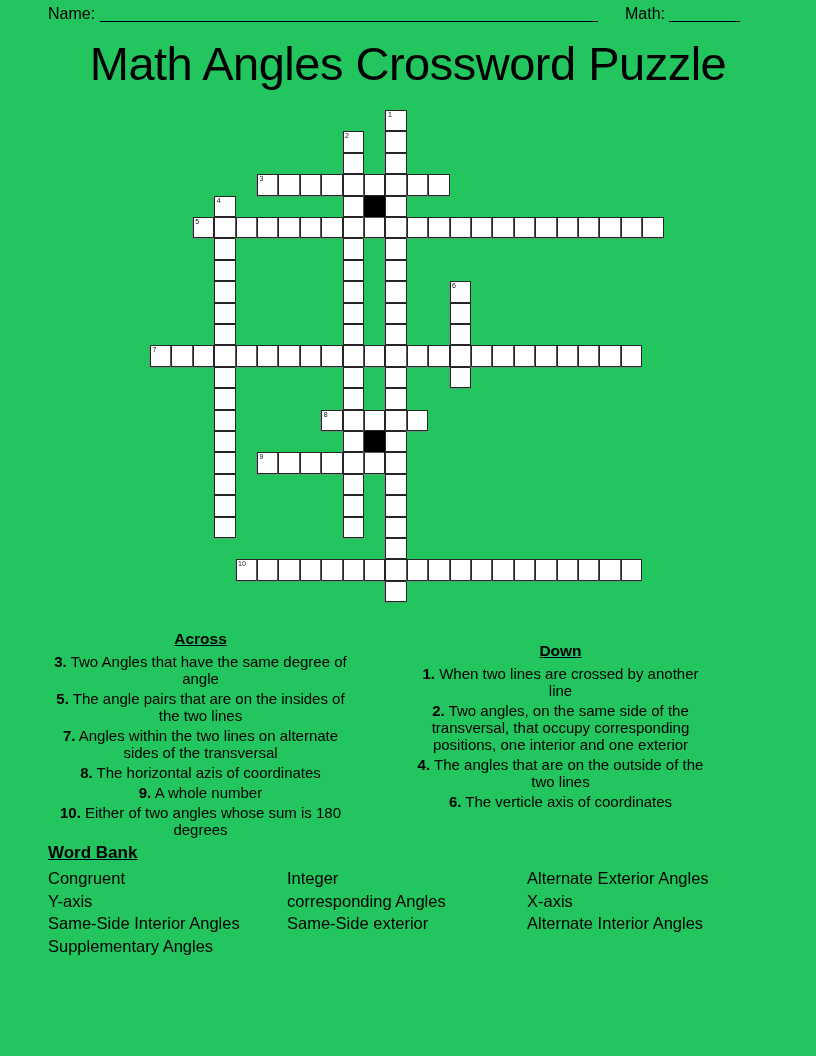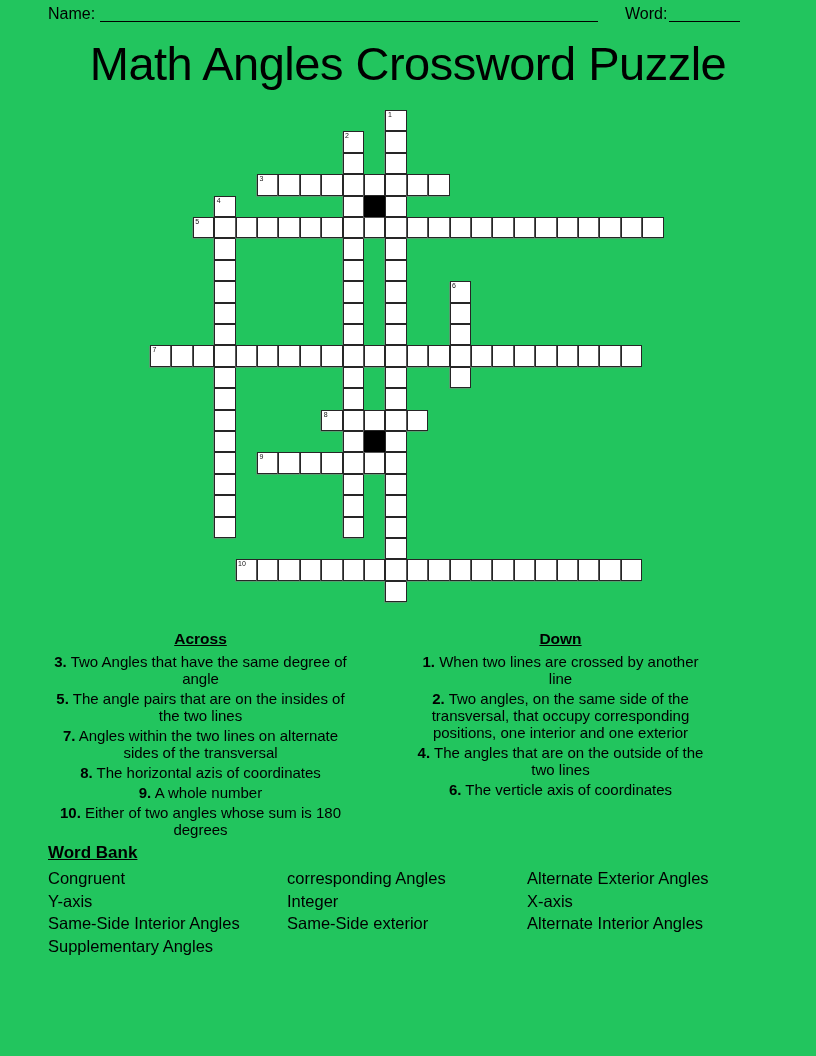--- a/index.html
+++ b/index.html
@@ -18,42 +18,42 @@
   .grid-layer{position:absolute;left:0;top:0;width:816px;height:1056px;pointer-events:none;}
   .cell{position:absolute;width:21.4px;height:21.4px;box-sizing:border-box;background:#fff;
         border:1px solid #262626;box-shadow:-1px 1px 0 rgba(125,125,125,0.55);}
   .cell.black{background:#000;border-color:#000;}
   .cellnum{position:absolute;top:0;left:1.5px;font-size:7px;line-height:8px;color:#111;
            font-family:"Liberation Sans",sans-serif;}
 
   
   .clues-col{position:absolute;top:630px;text-align:center;}
   .clues-col.across{left:48px;width:305px;}
-  .clues-col.down{left:413px;width:295px;}
+  .clues-col.down{left:413px;width:295px;margin-top:12px;}
   .clue-head{margin:0 0 6px 0;font-size:15.5px;font-weight:bold;text-decoration:underline;line-height:17px;}
   .clue{margin:3px 0 0 0;font-size:15px;line-height:17px;}
   .clue b{font-weight:bold;}
 
   
   .wordbank{position:absolute;left:48px;top:843px;width:740px;height:120px;}
   .wb-head{margin:0;font-size:17px;font-weight:bold;text-decoration:underline;line-height:19px;}
   .wb-col{position:absolute;top:24px;width:232px;}
   .wb-col.c0{left:0;}
   .wb-col.c1{left:239px;}
   .wb-col.c2{left:479px;}
   .wb-item{margin:0;font-size:16.5px;line-height:22.5px;white-space:nowrap;}
 </style>
 </head>
 <body>
 
 <div class="page">
 
   <span class="hdr-label" style="left:48px;">Name:</span>
   <span class="hline" style="left:100px;width:498px;"></span>
-  <span class="hdr-label" style="left:625px;">Word:</span>
+  <span class="hdr-label" style="left:625px;">Math:</span>
   <span class="hline" style="left:669px;width:71px;"></span>
 
   <h1 class="title">Math Angles Crossword Puzzle</h1>
 
   <div class="grid-layer">
       <div class="cell" style="left: 385.4px; top: 110px;">
         <span class="cellnum">1</span>
       </div>
       <div class="cell" style="left: 385.4px; top: 131.4px;"></div>
       <div class="cell" style="left: 385.4px; top: 152.8px;"></div>
@@ -235,22 +235,22 @@
   <div class="wordbank">
     <h2 class="wb-head">Word Bank</h2>
     <div>
         <div class="wb-col c0">
           <p class="wb-item">Congruent</p>
           <p class="wb-item">Y-axis</p>
           <p class="wb-item">Same-Side Interior Angles</p>
           <p class="wb-item">Supplementary Angles</p>
         </div>
         <div class="wb-col c1">
+          <p class="wb-item">Integer</p>
           <p class="wb-item">corresponding Angles</p>
-          <p class="wb-item">Integer</p>
           <p class="wb-item">Same-Side exterior</p>
         </div>
         <div class="wb-col c2">
           <p class="wb-item">Alternate Exterior Angles</p>
           <p class="wb-item">X-axis</p>
           <p class="wb-item">Alternate Interior Angles</p>
         </div>
       </div>
   </div>
 

